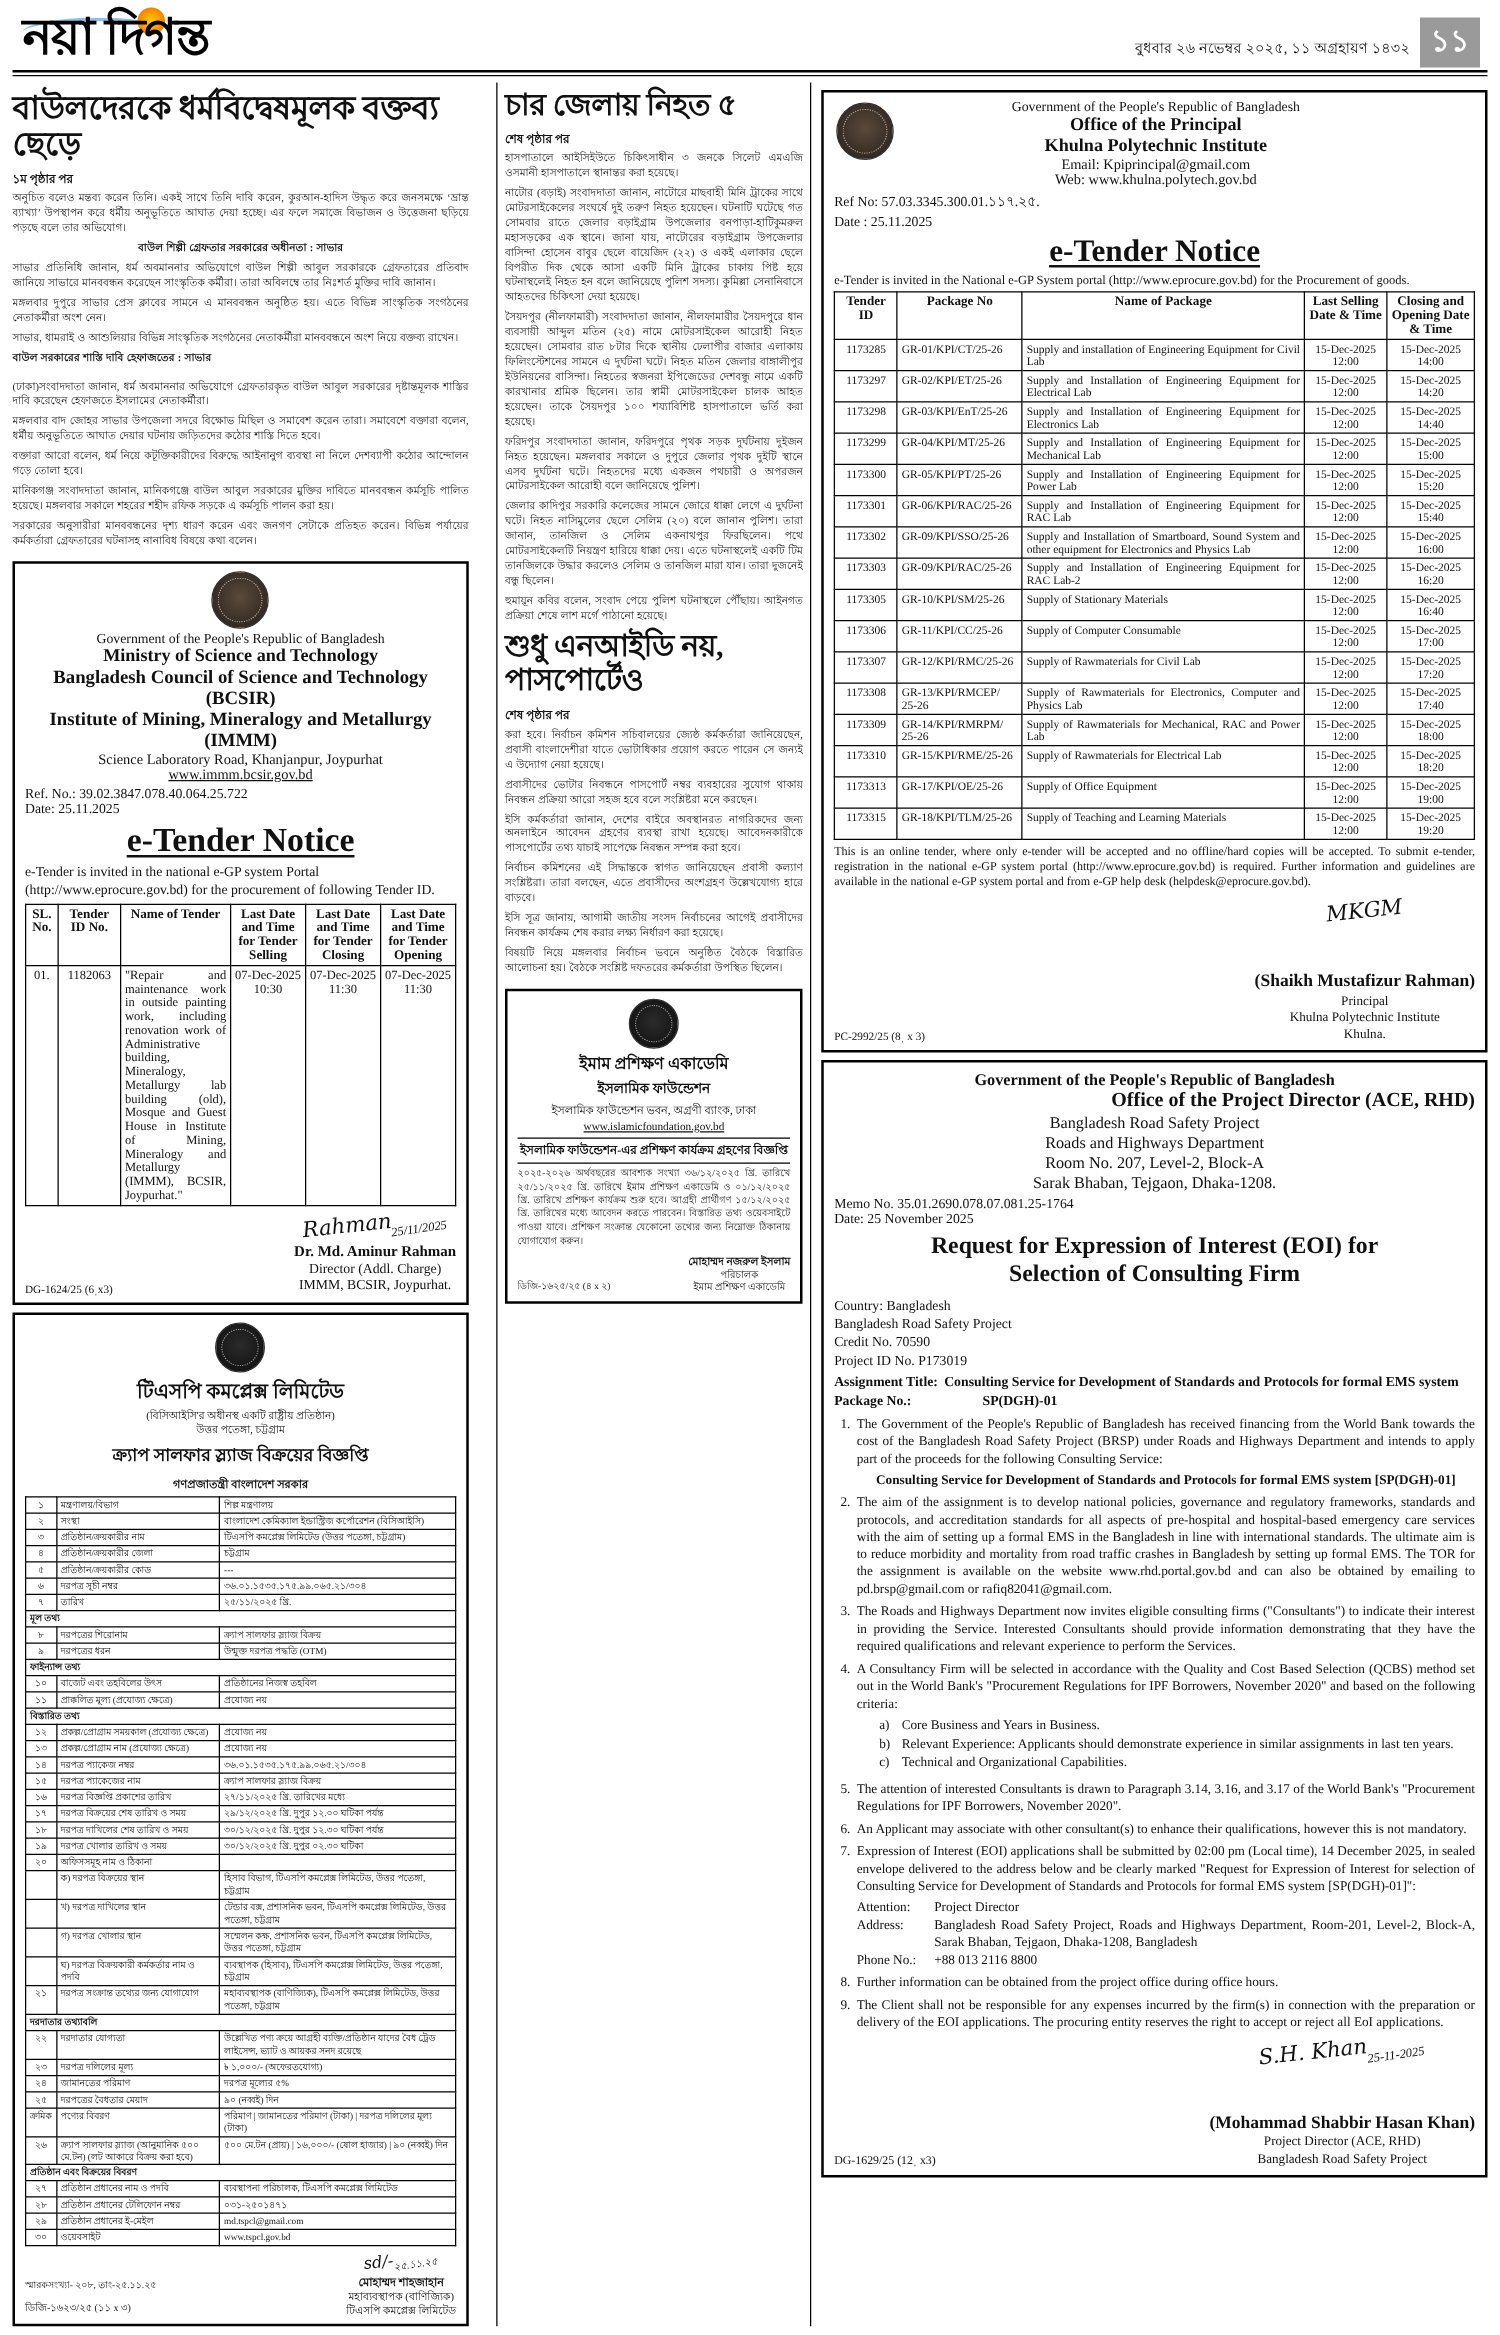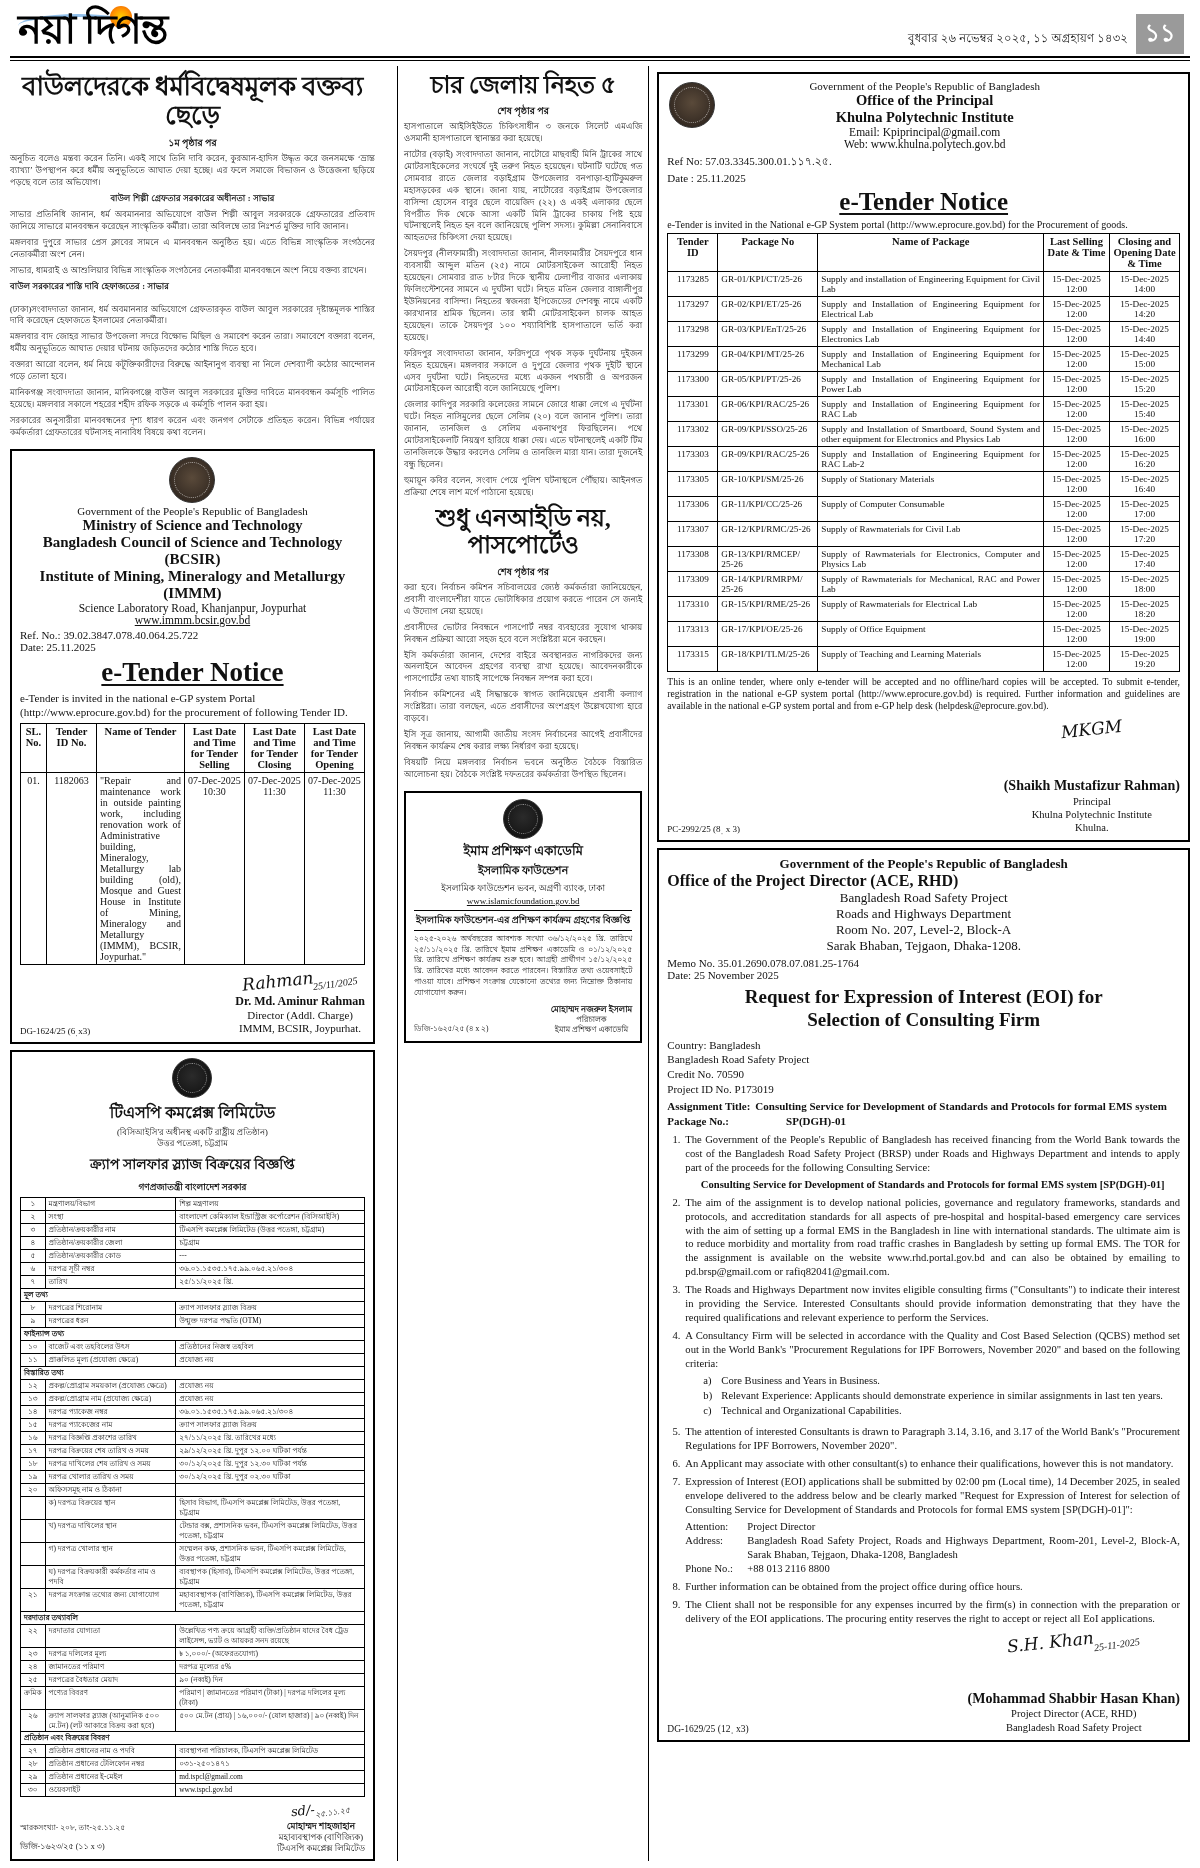--- a/index.html
+++ b/index.html
@@ -35,25 +35,25 @@
   .rule-thin { border-top:1px solid #000; margin-top:1.5px; }
 
   
   .grid { display:flex; gap:0; margin-top:5px; }
   .col-left { width:372px; }
   .col-mid  { width:250px; border-left:1px solid #000; padding-left:6px; margin-left:22px;}
   .col-right{ width:552px; border-left:1px solid #000; padding-left:8px; margin-left:6px;}
 
   
   .headline {
-    font-weight:bold; font-size:26px; line-height:1.15; text-align:center;
+    font-weight:bold; font-size:26px; line-height:1.15; 
     margin:6px 0 5px 0; letter-spacing:-.3px;
   }
   .headline.mid { font-size:24px; }
-  .subnote { font-size:9.5px; font-weight:bold; margin:0 0 2px 0;text-align:center; }
+  .subnote { font-size:9.5px; font-weight:bold; margin:0 0 2px 0; }
   .newscols { display:flex; gap:7px;flex-direction:column; }
   .newscol { flex:1; }
   .ntext {
     font-size:8.4px; line-height:1.42; text-align:justify;
     color:#1a1a1a; letter-spacing:.05px; margin:0 0 4px 0;
     word-spacing:.4px;
   }
   .ntext.b { font-weight:bold; }
 
   
@@ -110,21 +110,21 @@
   .bn-head2 { font-size:14px; font-weight:bold; text-align:center; margin:4px 0 3px; }
   .bn-center{ font-size:9px; text-align:center; font-weight:bold; margin-bottom:2px;}
   table.bn { width:100%; border-collapse:collapse; font-size:7.4px; }
   table.bn td { border:1px solid #000; padding:1px 3px; vertical-align:top; line-height:1.35; }
   table.bn td.n { width:16px; text-align:center; }
   table.bn td.l { width:38%; }
   table.bn tr.sec td { font-weight:bold; }
 
   
   .eoi-h { font-size:13px; font-weight:bold; text-align:center; }
-  .eoi-h2{ font-size:16px; font-weight:bold; text-align:left; }
+  .eoi-h2{ font-size:16px; font-weight:bold; text-align:right; }
   .eoi-h3{ font-size:13px; text-align:center; }
   .eoi-title{ font-size:19px; font-weight:bold; text-align:center; line-height:1.2; margin:5px 0 6px;}
   .eoi-row{ font-size:11px; line-height:1.35; }
   .eoi-list{ margin:4px 0 0 0; padding:0; list-style:none; font-size:10.6px; line-height:1.32; text-align:justify;}
   .eoi-list > li{ display:flex; gap:5px; margin-bottom:4px; }
   .eoi-list > li > .num{ width:13px; flex:none; text-align:right;}
   .eoi-sub{ margin:3px 0 3px 18px; padding:0; list-style:none; }
   .eoi-sub li{ display:flex; gap:5px; margin-bottom:1px;}
   .eoi-sub li .lt{ width:13px; flex:none; }
   .bold { font-weight:bold; }

